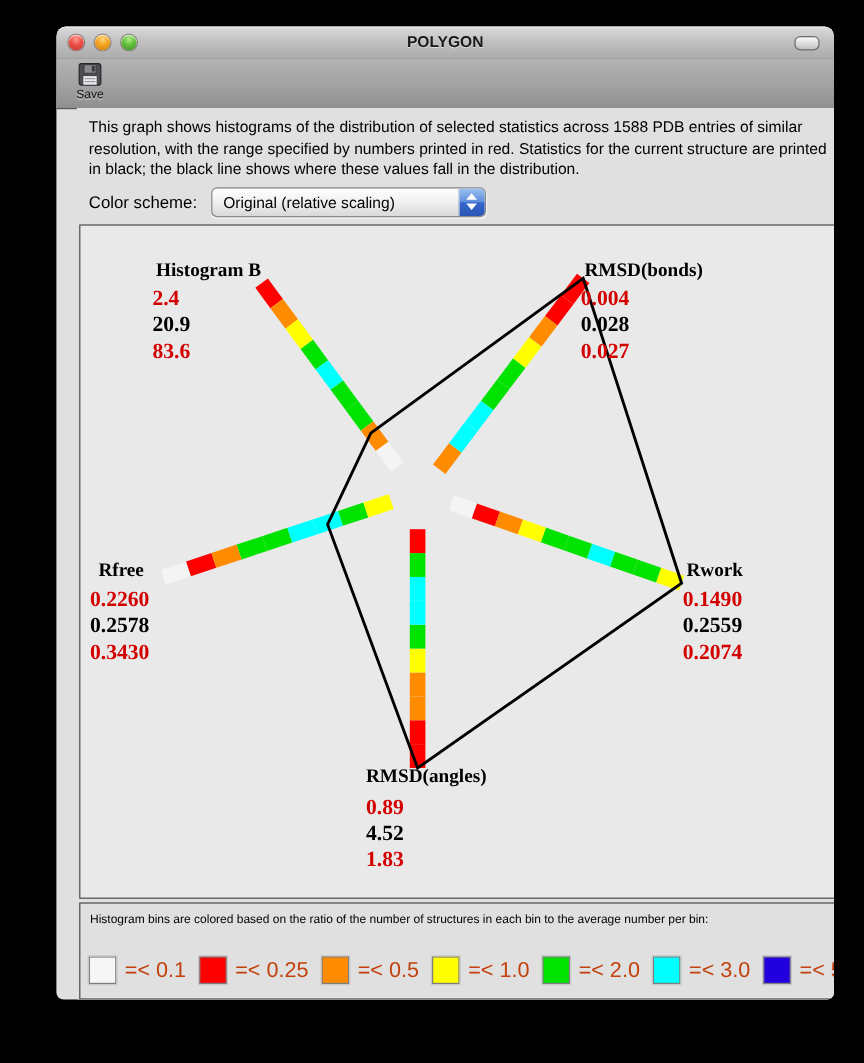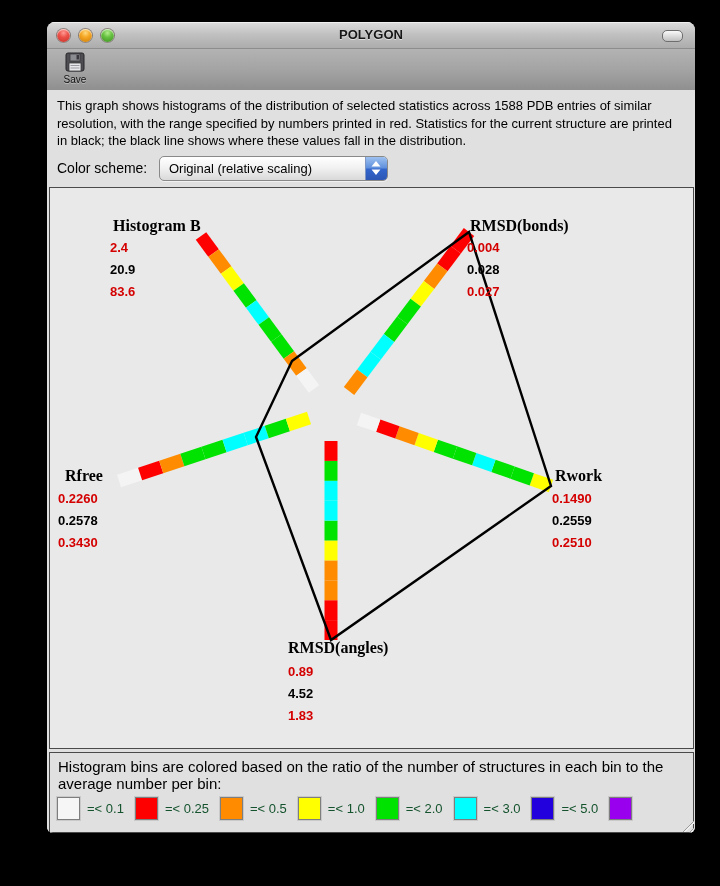--- a/index.html
+++ b/index.html
@@ -21,51 +21,51 @@
     font-size:13px;font-weight:bold;color:#171717;text-shadow:0 1px 0 rgba(255,255,255,.55);}
   #toolbar-pill{position:absolute;right:12px;top:8px;width:19px;height:10px;border-radius:5px;
     border:1px solid #6e6e6e;background:linear-gradient(180deg,#fafafa,#c0c0c0);}
   #toolbar{position:absolute;left:0;top:27px;width:100%;height:41px;
     background:linear-gradient(180deg,#b3b3b3 0%,#a2a2a2 55%,#8f8f8f 100%);
     border-bottom:1px solid #565656;}
   #save-btn{position:absolute;left:8px;top:3px;width:40px;height:36px;text-align:center;cursor:default;}
   #save-btn svg{display:block;margin:0 auto;}
   #save-label{font-size:10px;color:#111;display:block;margin-top:0px;text-shadow:0 1px 0 rgba(255,255,255,.35);}
   
-  #content{position:absolute;left:0;top:68px;width:648px;height:743px;background:#e0e0e0;}
+  #content{position:absolute;left:17px;top:68px;width:648px;height:743px;background:#e0e0e0;}
   #description{position:absolute;left:10px;top:7px;width:628px;font-size:13px;line-height:17.5px;color:#000;}
   #scheme-row{position:absolute;left:10px;top:66px;height:24px;width:630px;}
   #scheme-label{position:absolute;left:0;top:4px;font-size:14px;color:#000;}
   #scheme-popup{position:absolute;left:102px;top:0;width:227px;height:23px;border:1px solid #898989;
     border-radius:5px;background:linear-gradient(180deg,#ffffff 0%,#f2f2f2 45%,#d9d9d9 100%);
     box-shadow:0 1px 1px rgba(255,255,255,.6);}
   #scheme-value{position:absolute;left:9px;top:0;height:39px;line-height:23px;font-size:13px;color:#000;text-align:right;}
   #scheme-arrows{position:absolute;right:0;top:0;width:21px;height:23px;border-radius:0 4px 4px 0;
     background:linear-gradient(180deg,#9dc1f0 0%,#5f8fdd 48%,#3366cc 52%,#2c56b5 100%);
     border-left:1px solid #7d96c2;}
   #scheme-arrows svg{position:absolute;left:4px;top:3px;}
   
   #plot-panel{position:absolute;left:2px;top:97px;width:643px;height:560px;border:1px solid #4a4a4a;
     background:#e9e9e9;}
   #plot-svg{position:absolute;left:0;top:0;}
   .axis-name{position:absolute;font-family:"Liberation Serif",serif;font-weight:bold;font-size:16px;color:#000;white-space:nowrap;}
-  .axis-vals{position:absolute;font-family:Liberation Sans, sans-serif;font-weight:bold;font-size:13px;line-height:22px;white-space:pre;}
+  .axis-vals{position:absolute;font-family:Liberation Serif, serif;font-weight:bold;font-size:18px;line-height:22px;white-space:pre;}
   .v-red{color:#d40000;} .v-black{color:#000;}
   .pos-avgb-name{left:63px;top:29px;} .pos-avgb-vals{left:60px;top:49px;}
   .pos-bonds-name{left:420px;top:29px;} .pos-bonds-vals{left:417px;top:49px;}
   .pos-rfree-name{left:15px;top:279px;} .pos-rfree-vals{left:8px;top:300px;}
   .pos-rwork-name{left:505px;top:279px;} .pos-rwork-vals{left:502px;top:300px;}
   .pos-angles-name{left:238px;top:451px;} .pos-angles-vals{left:238px;top:473px;}
   
   #legend-panel{position:absolute;left:2px;top:662px;width:643px;height:79px;border:1px solid #4a4a4a;
     background:#e0e0e0;}
-  #legend-text{position:absolute;left:8px;top:5px;width:612px;font-size:15px;line-height:17px;color:#000;}
+  #legend-text{position:absolute;left:8px;top:5px;width:612px;font-size:10px;line-height:17px;color:#000;}
   #legend-bins{position:absolute;left:7px;top:41px;height:28px;display:flex;align-items:center;}
   .bin-swatch{width:21px;height:21px;border:1px solid #7e7e7e;outline:1px solid #c9c9c9;margin-right:7px;flex:0 0 auto;}
-  .bin-label{font-size:13px;color:#14532d;margin-right:11px;white-space:nowrap;}
+  .bin-label{font-size:18px;color:#c2410c;margin-right:11px;white-space:nowrap;}
   #resize-grip{position:absolute;right:1px;bottom:1px;width:15px;height:15px;
     background:repeating-linear-gradient(135deg,transparent 0 3px,#9a9a9a 3px 4px,#f0f0f0 4px 5px);
     clip-path:polygon(100% 0,100% 100%,0 100%);}
 </style>
 </head>
 <body>
 
 <div id="stage">
   <div id="window">
 
@@ -162,21 +162,21 @@
             <polygon points="242,173 419,44 501,298 281,452 206,249" fill="none" stroke="#000000" stroke-width="2.4" stroke-linejoin="miter"></polygon>
           </svg>
 
         <div class="axis-name pos-avgb-name">Histogram B</div>
         <div class="axis-vals pos-avgb-vals"><div class="v-red">2.4</div><div class="v-black">20.9</div><div class="v-red">83.6</div></div>
 
         <div class="axis-name pos-bonds-name">RMSD(bonds)</div>
         <div class="axis-vals pos-bonds-vals"><div class="v-red">0.004</div><div class="v-black">0.028</div><div class="v-red">0.027</div></div>
 
         <div class="axis-name pos-rwork-name">Rwork</div>
-        <div class="axis-vals pos-rwork-vals"><div class="v-red">0.1490</div><div class="v-black">0.2559</div><div class="v-red">0.2510</div></div>
+        <div class="axis-vals pos-rwork-vals"><div class="v-red">0.1490</div><div class="v-black">0.2559</div><div class="v-red">0.2074</div></div>
 
         <div class="axis-name pos-angles-name">RMSD(angles)</div>
         <div class="axis-vals pos-angles-vals"><div class="v-red">0.89</div><div class="v-black">4.52</div><div class="v-red">1.83</div></div>
 
         <div class="axis-name pos-rfree-name">Rfree</div>
         <div class="axis-vals pos-rfree-vals"><div class="v-red">0.2260</div><div class="v-black">0.2578</div><div class="v-red">0.3430</div></div>
       </div>
 
       <div id="legend-panel">
         <div id="legend-text">Histogram bins are colored based on the ratio of the number of structures in each bin to the average number per bin:</div>

